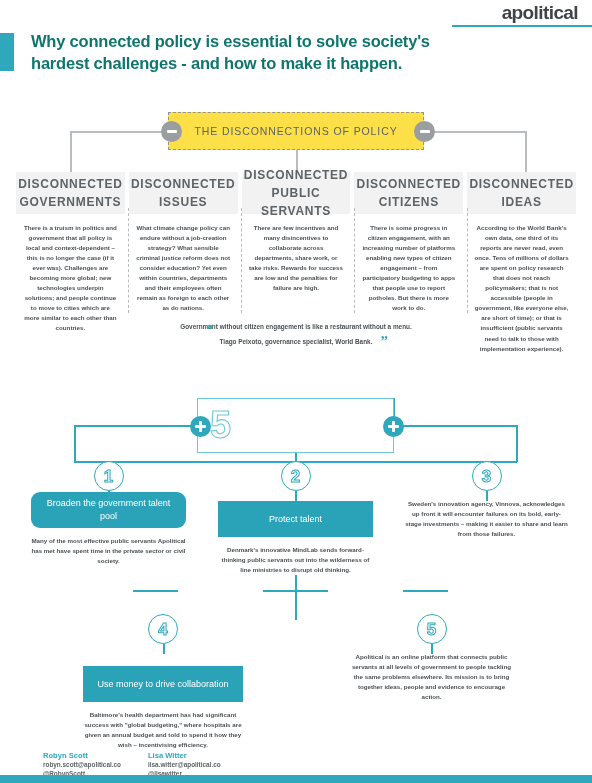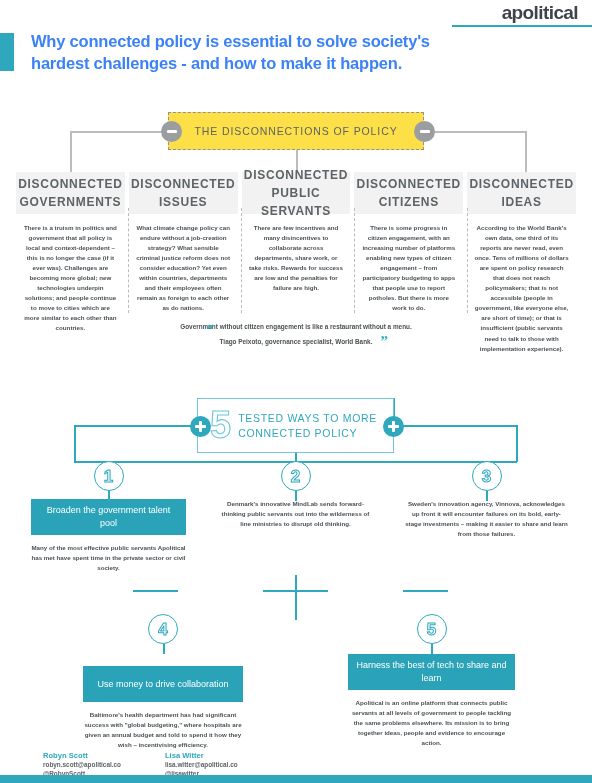--- a/index.html
+++ b/index.html
@@ -20,21 +20,21 @@
   .logo-rule {
     position: absolute; right: 0px; top: 25px;
     width: 140px; height: 2px; background: #2fa8bd;
   }
   .title-bar {
     position: absolute; left: 0px; top: 33px;
     width: 14px; height: 38px; background: #2fa8bd;
   }
   .title {
     position: absolute; left: 31px; top: 31px; width: 440px;
-    color: #3b82f6; font-size: 16.5px; font-weight: 700;
+    color: #0f766e; font-size: 16.5px; font-weight: 700;
     line-height: 1.32; letter-spacing: -0.2px;
   }
 
   
   .disc-banner {
     position: absolute; left: 168px; top: 112px;
     width: 256px; height: 38px;
     background: #fde047; border: 1.5px dashed #8e9396;
     display: flex; align-items: center; justify-content: center;
   }
@@ -134,21 +134,21 @@
     font-size: 9px; font-weight: 400; line-height: 1.42;
     display: flex; align-items: center; justify-content: center;
     text-align: center; padding: 6px 8px;
   }
   .caption {
     margin-top: 8px; color: #4a5053;
     font-size: 6.2px; font-weight: 700; line-height: 1.62; text-align: center;
   }
 
   
-  .footer { position: absolute; left: 43px; top: 751px; display: flex; gap: 44px; }
+  .footer { position: absolute; left: 43px; top: 751px; display: flex; gap: 27px; }
   .author-name { color: #2fa8bd; font-size: 7.6px; font-weight: 700; }
   .author-line { color: #5d6366; font-size: 6.4px; font-weight: 700; line-height: 1.42; }
   .footer-bar { position: absolute; left: 0; top: 775px; width: 592px; height: 8px; background: #2fa8bd; }
 </style>
 </head>
 <body>
 
 <div id="page">
 
   <div class="logo">apolitical</div>
@@ -222,38 +222,35 @@
   <div class="teal-v" style="left:393px; top:398px; height:28px;"></div>
   <div class="teal-h" style="left:74px; top:425px; width:117px;"></div>
   <div class="teal-h" style="left:399px; top:425px; width:118px;"></div>
   <div class="teal-v" style="left:74px; top:425px; height:37px;"></div>
   <div class="teal-v" style="left:295px; top:453px; height:9px;"></div>
   <div class="teal-v" style="left:516px; top:425px; height:37px;"></div>
   <div class="teal-h" style="left:74px; top:461px; width:443px;"></div>
 
   <div class="tw-banner">
     <span class="tw-five">5</span>
-    <span class="tw-label">
-      <span>TESTED WAYS TO MORE</span><br>
-      <span>CONNECTED POLICY</span>
-    </span>
   </div>
   <div class="node-plus left"></div>
   <div class="node-plus right"></div>
 
   <div class="step" style="left:31px; top:461px; width:155px;">
     <div class="num-circle">1</div>
     <div class="teal-v" style="left:77px; top:30px; height:10px;"></div>
-    <div class="card" style="margin-top:8px; height:36px;">Broaden the government talent pool</div>
+    <div class="card" style="margin-top:1px; height:36px;border-radius:9px;">Broaden the government talent pool</div>
     <div class="caption">Many of the most effective public servants Apolitical has met have spent time in the private sector or civil society.</div>
   </div>
 
   <div class="step" style="left:218px; top:461px; width:155px;">
     <div class="num-circle">2</div>
     <div class="teal-v" style="left:77px; top:30px; height:10px;"></div>
+    <div class="card" style="margin-top:10px; height:36px;">Protect talent</div>
     <div class="caption">Denmark's innovative MindLab sends forward-thinking public servants out into the wilderness of line ministries to disrupt old thinking.</div>
   </div>
 
   <div class="step" style="left:405px; top:461px; width:163px;">
     <div class="num-circle">3</div>
     <div class="teal-v" style="left:81px; top:30px; height:10px;"></div>
     <div class="caption">Sweden's innovation agency, Vinnova, acknowledges up front it will encounter failures on its bold, early-stage investments – making it easier to share and learn from those failures.</div>
   </div>
 
   <div class="teal-h" style="left:133px; top:590px; width:45px;"></div>
@@ -264,21 +261,20 @@
   <div class="step" style="left:83px; top:614px; width:160px;">
     <div class="num-circle">4</div>
     <div class="teal-v" style="left:80px; top:30px; height:10px;"></div>
     <div class="card" style="margin-top:22px; height:36px;">Use money to drive collaboration</div>
     <div class="caption">Baltimore's health department has had significant success with "global budgeting," where hospitals are given an annual budget and told to spend it how they wish – incentivising efficiency.</div>
   </div>
 
   <div class="step" style="left:348px; top:614px; width:167px;">
     <div class="num-circle">5</div>
     <div class="teal-v" style="left:83px; top:30px; height:10px;"></div>
-    <div class="card" style="margin-top:10px; height:36px;">Harness the best of tech to share and learn</div>
     <div class="caption">Apolitical is an online platform that connects public servants at all levels of government to people tackling the same problems elsewhere. Its mission is to bring together ideas, people and evidence to encourage action.</div>
   </div>
 
   <div class="footer">
     <div>
       <div class="author-name">Robyn Scott</div>
       <div class="author-line">robyn.scott@apolitical.co</div>
       <div class="author-line">@RobynScott</div>
     </div>
     <div>

